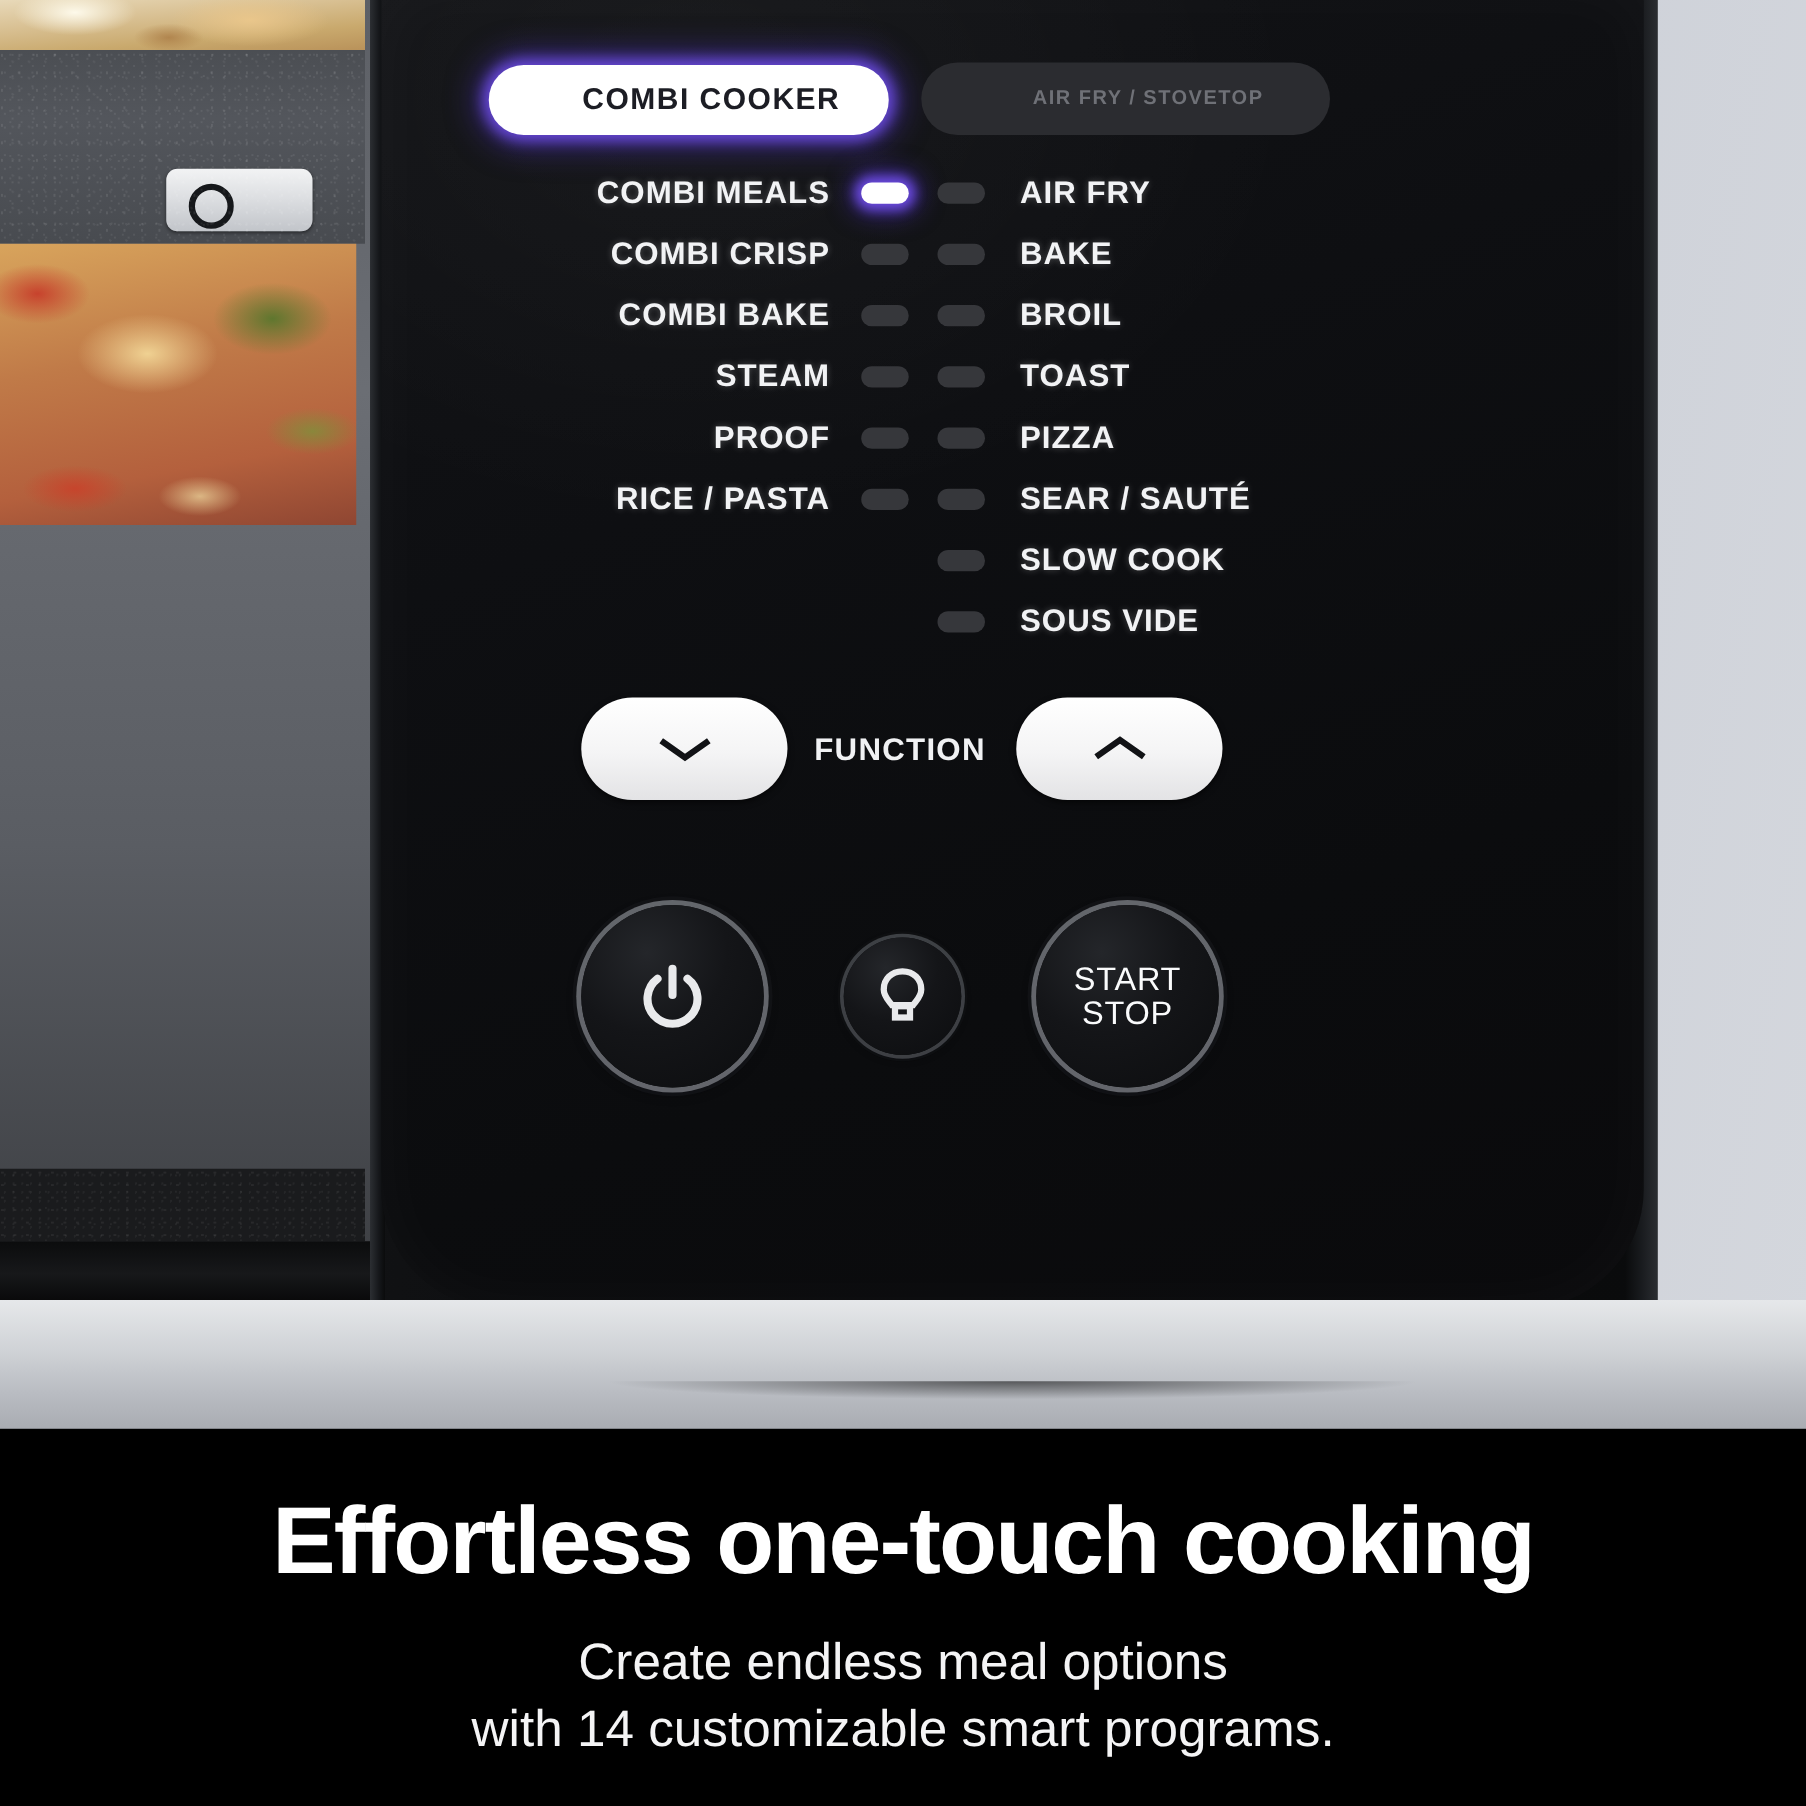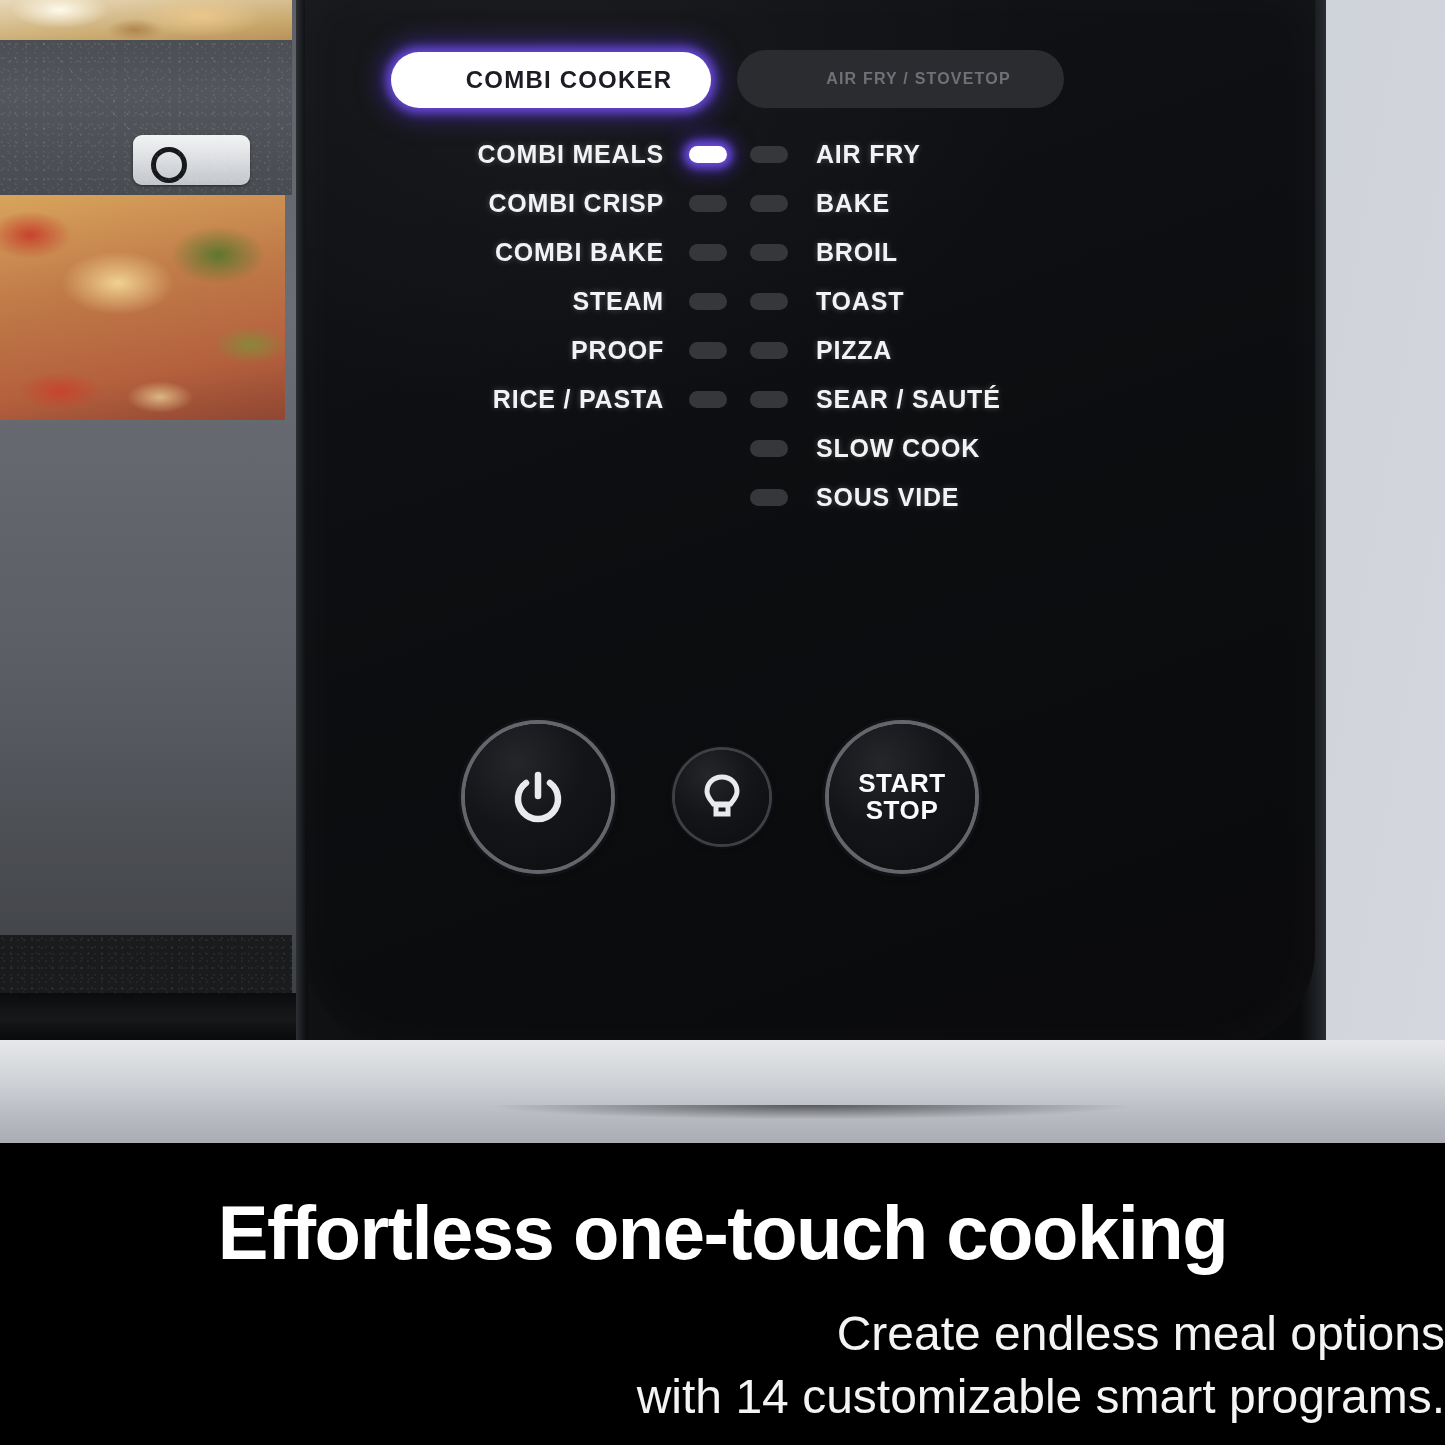--- a/index.html
+++ b/index.html
@@ -220,33 +220,33 @@
     box-shadow:
       0 0 0 3px rgba(120,124,130,.45),
       0 0 0 5px rgba(14,15,18,.9),
       0 2px 7px rgba(0,0,0,.65);
   }
   .icon-power { width:56px; height:56px; }
   .icon-power path, .icon-power line { stroke:#e9eaec; stroke-width:6.5; fill:none; stroke-linecap:round; }
   .icon-bulb { width:40px; height:48px; }
   .icon-bulb path, .icon-bulb rect { stroke:#e9eaec; stroke-width:5; fill:none; }
   .startstop {
-    text-align:center; color:#fafbfc; font-size:26px; font-weight:bold;
+    text-align:center; color:#fafbfc; font-size:26px; font-weight:normal;
     line-height:1.05; letter-spacing:.6px;
   }
 
   
   .caption {
     position:absolute; left:0; top:1143px; width:1445px; height:302px;
     background:#000; color:#fff; text-align:center;
   }
   .headline {
     margin-top:46px; font-size:76px; font-weight:bold; letter-spacing:-1.5px;
   }
-  .sub { margin-top:26px; font-size:48px; line-height:1.32; font-weight:normal; color:#f4f4f5;text-align:right; }
+  .sub { margin-top:26px; font-size:41px; line-height:1.32; font-weight:normal; color:#f4f4f5; }
 </style>
 </head>
 <body>
 
 <div id="stage">
 
   <div class="photo">
     <div class="bg-wall"></div>
 
     <div class="cavity">
@@ -333,20 +333,33 @@
             <span class="led"></span>
             <span class="flabel">SLOW COOK</span>
           </div>
           <div class="frow">
             <span class="led"></span>
             <span class="flabel">SOUS VIDE</span>
           </div>
         </div>
       </div>
 
+      <div class="function-row">
+        <div class="fbtn fbtn-down">
+          <svg class="chev" viewBox="0 0 46 24">
+            <path d="M6 7 L23 19 L40 7"></path>
+          </svg>
+        </div>
+        <div class="function-label">FUNCTION</div>
+        <div class="fbtn fbtn-up">
+          <svg class="chev" viewBox="0 0 46 24">
+            <path d="M6 17 L23 5 L40 17"></path>
+          </svg>
+        </div>
+      </div>
 
       <div class="round-row">
         <div class="rbtn rbtn-power">
           <svg class="icon-power" viewBox="0 0 56 56">
             <path d="M16 14 A20 20 0 1 0 40 14"></path>
             <line x1="28" y1="6" x2="28" y2="27"></line>
           </svg>
         </div>
         <div class="rbtn rbtn-light">
           <svg class="icon-bulb" viewBox="0 0 40 48">

